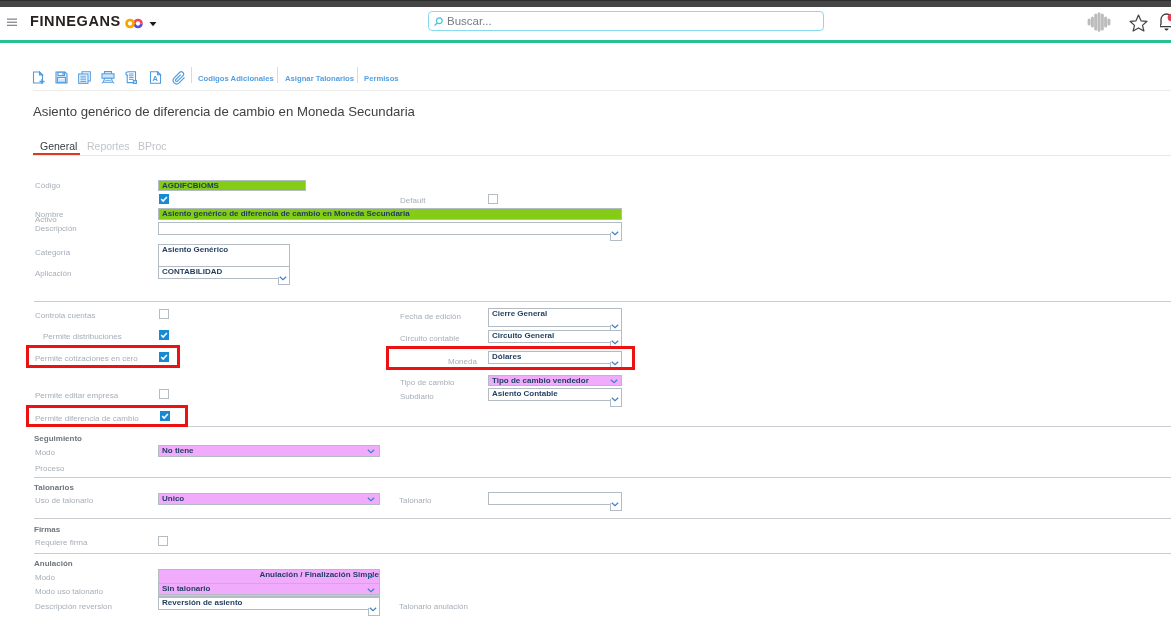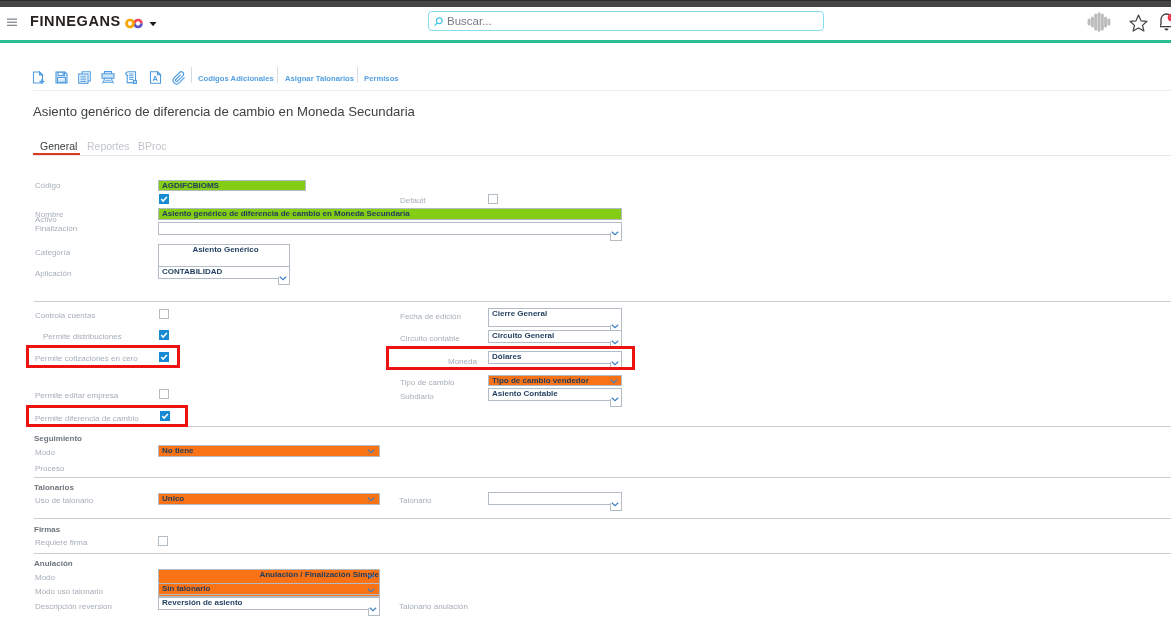--- a/index.html
+++ b/index.html
@@ -17,21 +17,21 @@
 .vsep { width:1px; height:16px; background:#d7dbdf; top:67px; }
 .tlink { top:74px; font-size:7.7px; font-weight:700; color:#55a0e2; letter-spacing:0px; }
 .hline { height:1px; background:#cdd1d5; }
 #title { left:33px; top:104px; font-size:13.2px; color:#3e4245; }
 .tab { top:140px; font-size:10.5px; }
 #tab-underline { left:33px; top:152.5px; width:47px; height:2.5px; background:#d93a20; }
 
 .lab { font-size:8px; color:#a6aeb8; white-space:nowrap; }
 .hd { font-size:8px; font-weight:700; color:#6e767d; white-space:nowrap; }
 .inp { border:1px solid #b3bcc5; background:#84cc16; font-size:8px; font-weight:700; color:#1d3c5e; padding-left:3px; line-height:10px; white-space:nowrap; overflow:hidden; }
-.sel { border:1px solid #b3bcc5; background:#f97316; font-size:8px; font-weight:700; color:#1d3c5e; padding-left:3px; line-height:10px; white-space:nowrap; }
+.sel { border:1px solid #b3bcc5; background:#f0abfc; font-size:8px; font-weight:700; color:#1d3c5e; padding-left:3px; line-height:10px; white-space:nowrap; }
 .combo { border:1px solid #b3bcc5; background:#fff; font-size:8px; font-weight:700; color:#1d3c5e; padding-left:3px; line-height:10px; white-space:nowrap; }
 .tab2 { position:absolute; right:-1px; top:calc(100% - 1px); width:12px; height:8px; background:#fff; border:1px solid #b3bcc5; border-top:none; }
 .chev { position:absolute; }
 .cb { width:10px; height:10px; border:1px solid #b4bcc4; background:#fff; }
 .redbox { border:3px solid #ec1212; background:transparent; z-index:5; }
 </style>
 </head>
 <body>
 <div id="page">
   <div class="abs" id="topbar"></div>
@@ -137,29 +137,29 @@
   <div class="abs inp" style="left:158px;top:180px;width:148px;height:11px;">AGDIFCBIOMS</div>
   <div class="abs lab" style="left:35px;top:195.5px;margin-top:19px;">Activo</div>
   <svg class="abs" style="left:159px;top:194px;" width="10" height="10" viewBox="0 0 10 10">
       <rect width="10" height="10" fill="#188ad3"></rect>
       <path d="M2.2 5.1 l1.9 2 L7.9 2.9" stroke="#fff" stroke-width="1.5" fill="none"></path>
     </svg>
   <div class="abs lab" style="left:400px;top:195.5px;">Default</div>
   <div class="abs cb" style="left:488px;top:194px;"></div>
   <div class="abs lab" style="left:35px;top:209.5px;">Nombre</div>
   <div class="abs inp" style="left:158px;top:208px;width:464px;height:12px;">Asiento genérico de diferencia de cambio en Moneda Secundaria</div>
-  <div class="abs lab" style="left:35px;top:223.5px;">Finalización</div>
+  <div class="abs lab" style="left:35px;top:223.5px;">Descripción</div>
   <div class="abs combo" style="left:158px;top:222px;width:464px;height:12.5px;">
     <div class="tab2"></div>
     <svg class="chev" style="right:2px;bottom:-2.5px;" width="8" height="5" viewBox="0 0 8 5">
         <path d="M0.8 0.8 l3.2 3 L7.2 0.8" stroke="#3f80c4" stroke-width="1.2" fill="none"></path>
       </svg>
   </div>
   <div class="abs lab" style="left:35px;top:248px;">Categoría</div>
-  <div class="abs combo" style="left:158px;top:244px;width:132px;height:27px;text-align:center;">Asiento Genérico
+  <div class="abs combo" style="left:158px;top:244px;width:132px;height:27px;">Asiento Genérico
     <div class="tab2"></div>
     <svg class="chev" style="right:2px;bottom:-2.5px;" width="8" height="5" viewBox="0 0 8 5">
         <path d="M0.8 0.8 l3.2 3 L7.2 0.8" stroke="#3f80c4" stroke-width="1.2" fill="none"></path>
       </svg>
   </div>
   <div class="abs lab" style="left:35px;top:268.5px;">Aplicación</div>
   <div class="abs combo" style="left:158px;top:265.5px;width:132px;height:13.5px;">CONTABILIDAD
     <div class="tab2"></div>
     <svg class="chev" style="right:2px;bottom:-2.5px;" width="8" height="5" viewBox="0 0 8 5">
         <path d="M0.8 0.8 l3.2 3 L7.2 0.8" stroke="#3f80c4" stroke-width="1.2" fill="none"></path>

